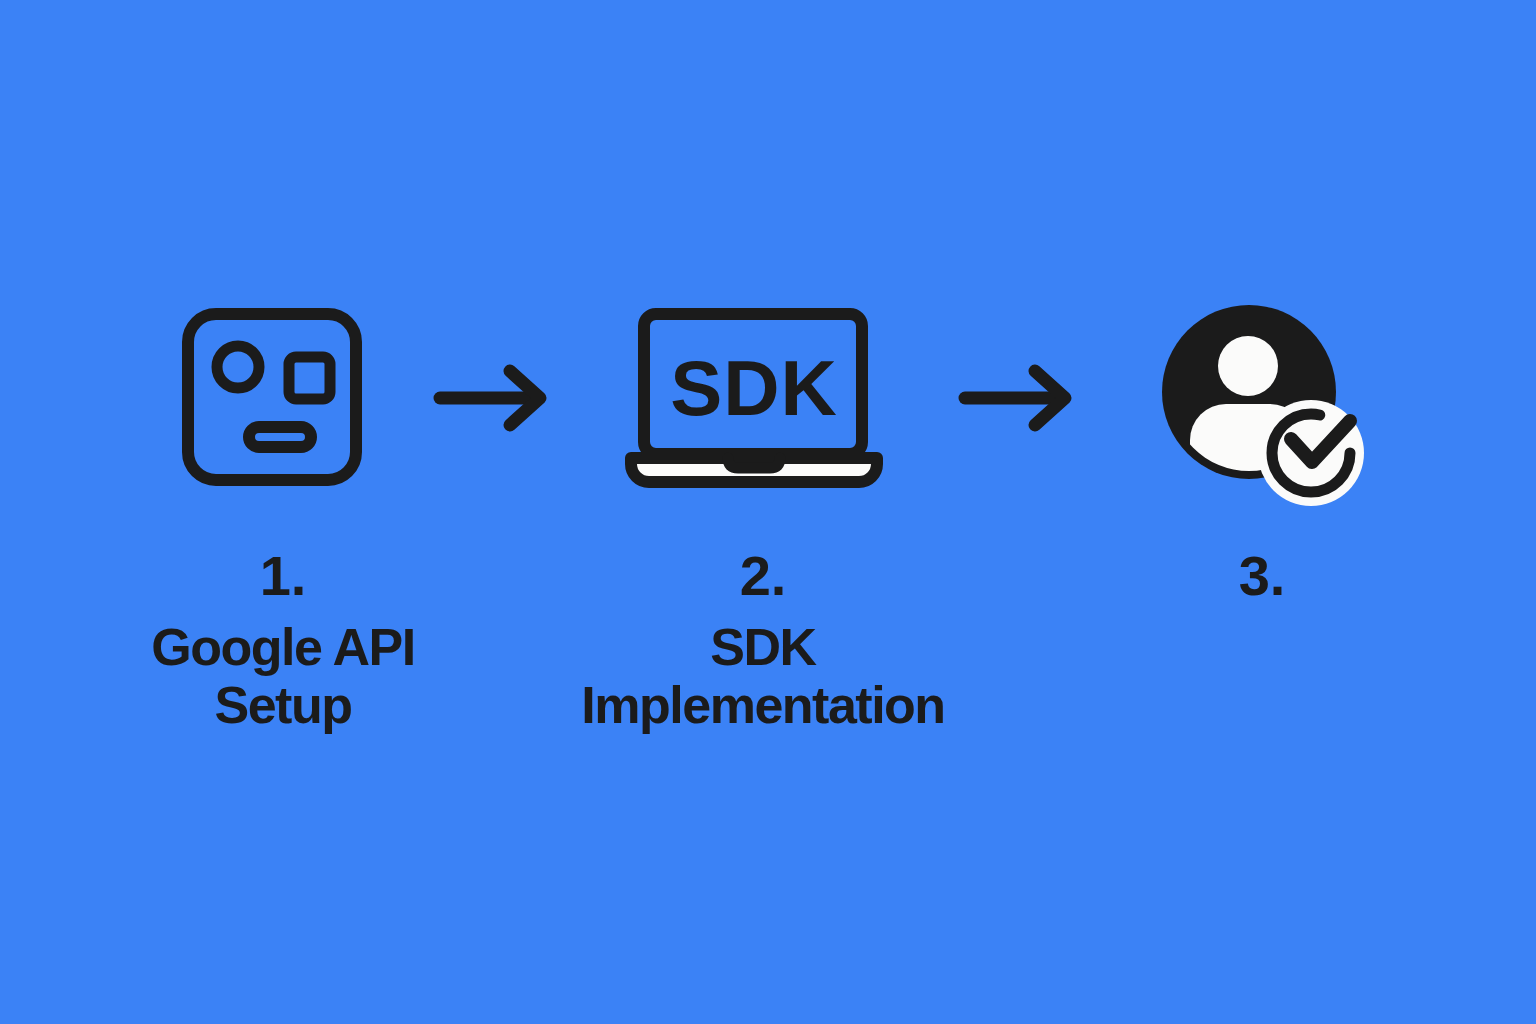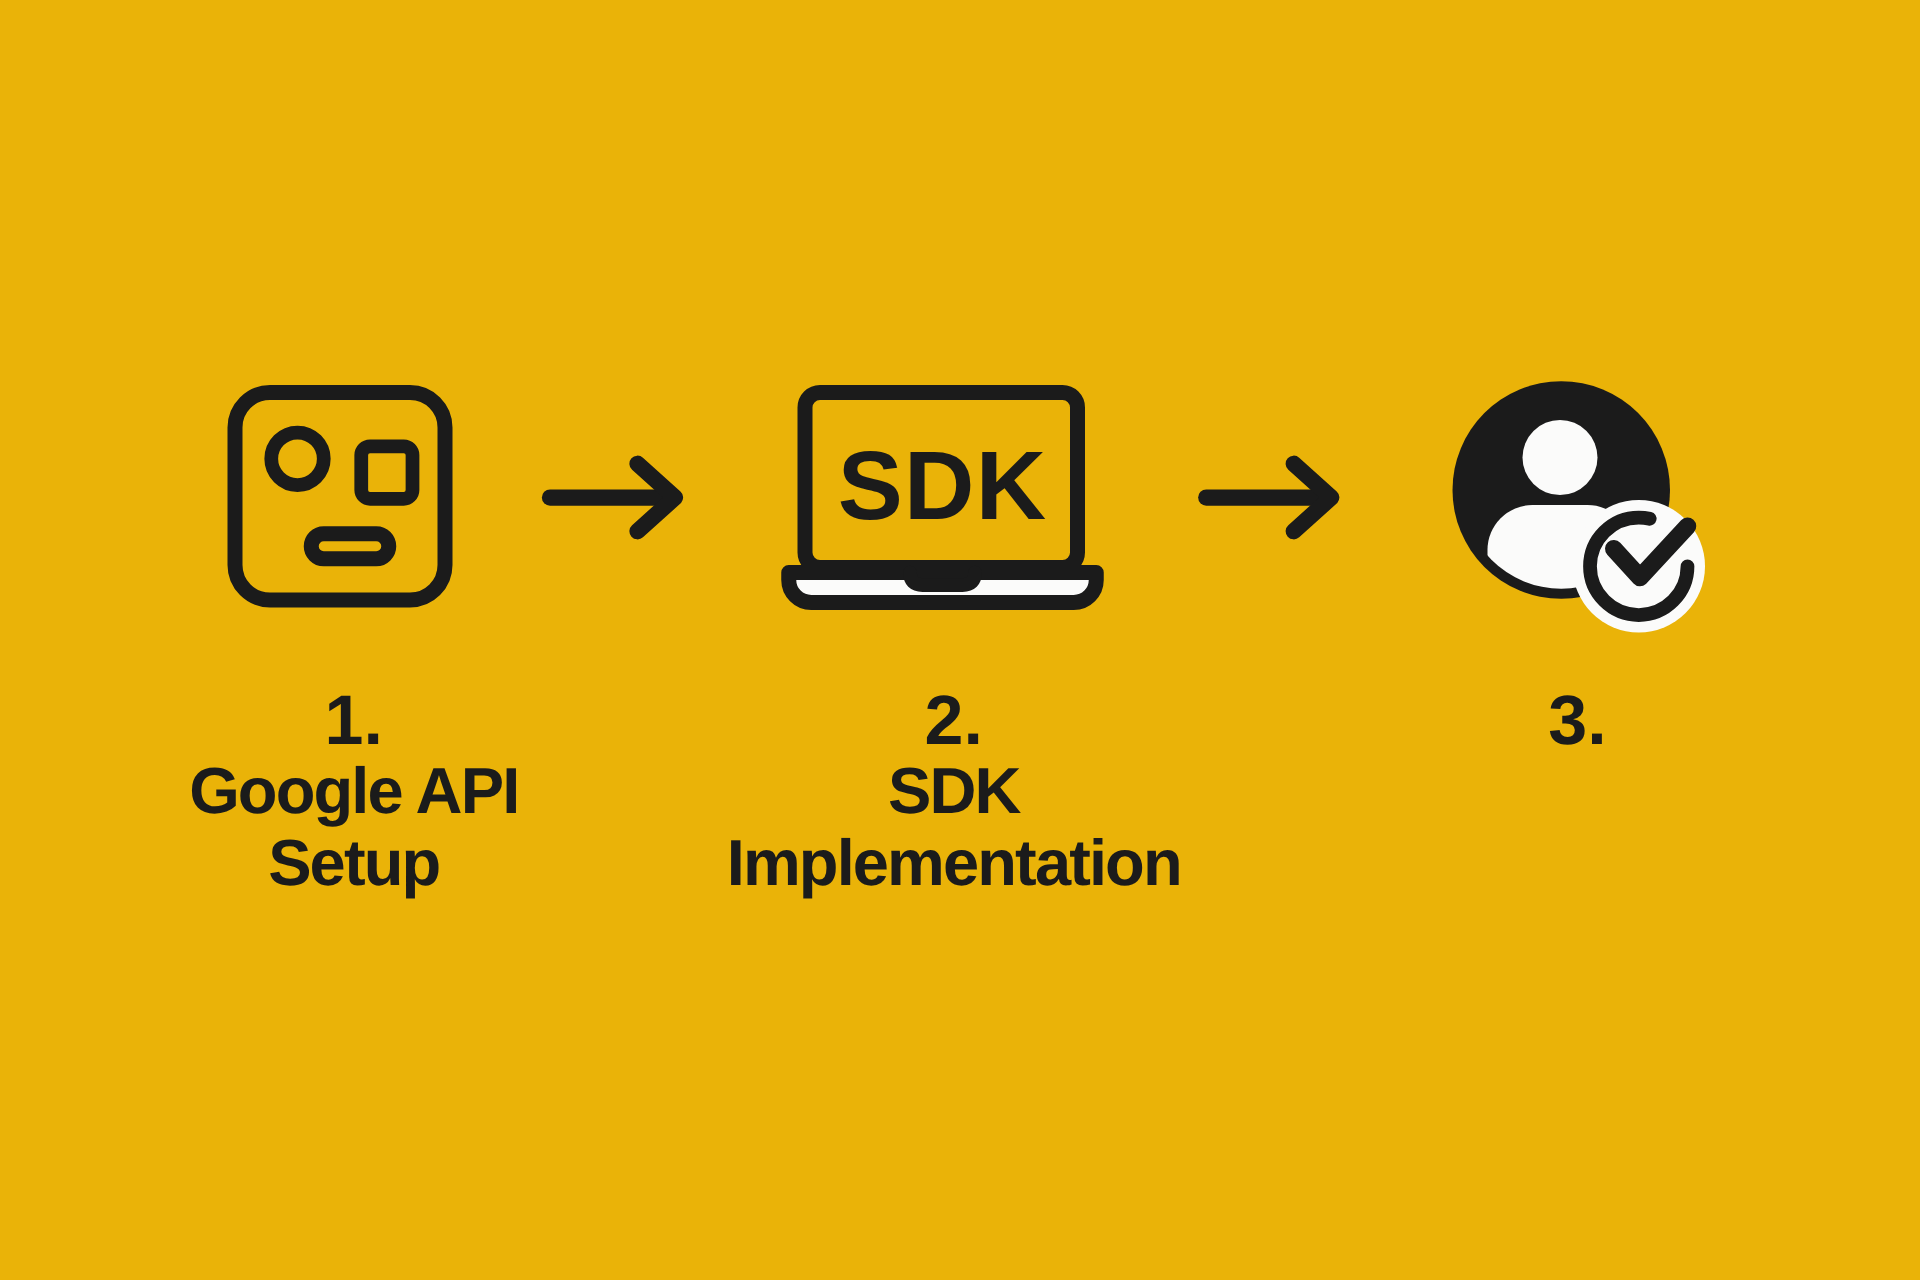--- a/index.html
+++ b/index.html
@@ -5,38 +5,39 @@
   html, body {
     margin: 0;
     padding: 0;
     background: #fbfbfa;
     font-family: "Liberation Sans", sans-serif;
   }
   #canvas {
     position: relative;
     width: 1536px;
     height: 1024px;
-    background: #eab308;
+    background: #3b82f6;
     overflow: hidden;
     color: #1b1b1b;
   }
   .abs { position: absolute; }
   .step-label {
     position: absolute;
     top: 548px;
     text-align: center;
     color: #1b1b1b;
   }
   .step-number {
     font-size: 56px;
     line-height: 56px;
     font-weight: 600;
     letter-spacing: 0px;
   }
   .step-title {
+    margin-top: 14px;
     font-size: 52px;
     line-height: 58px;
     font-weight: 600;
     letter-spacing: -1.5px;
     white-space: pre-line;
   }
   svg { display: block; }
   .laptop-text {
     font-family: "Liberation Sans", sans-serif;
     font-weight: 600;

